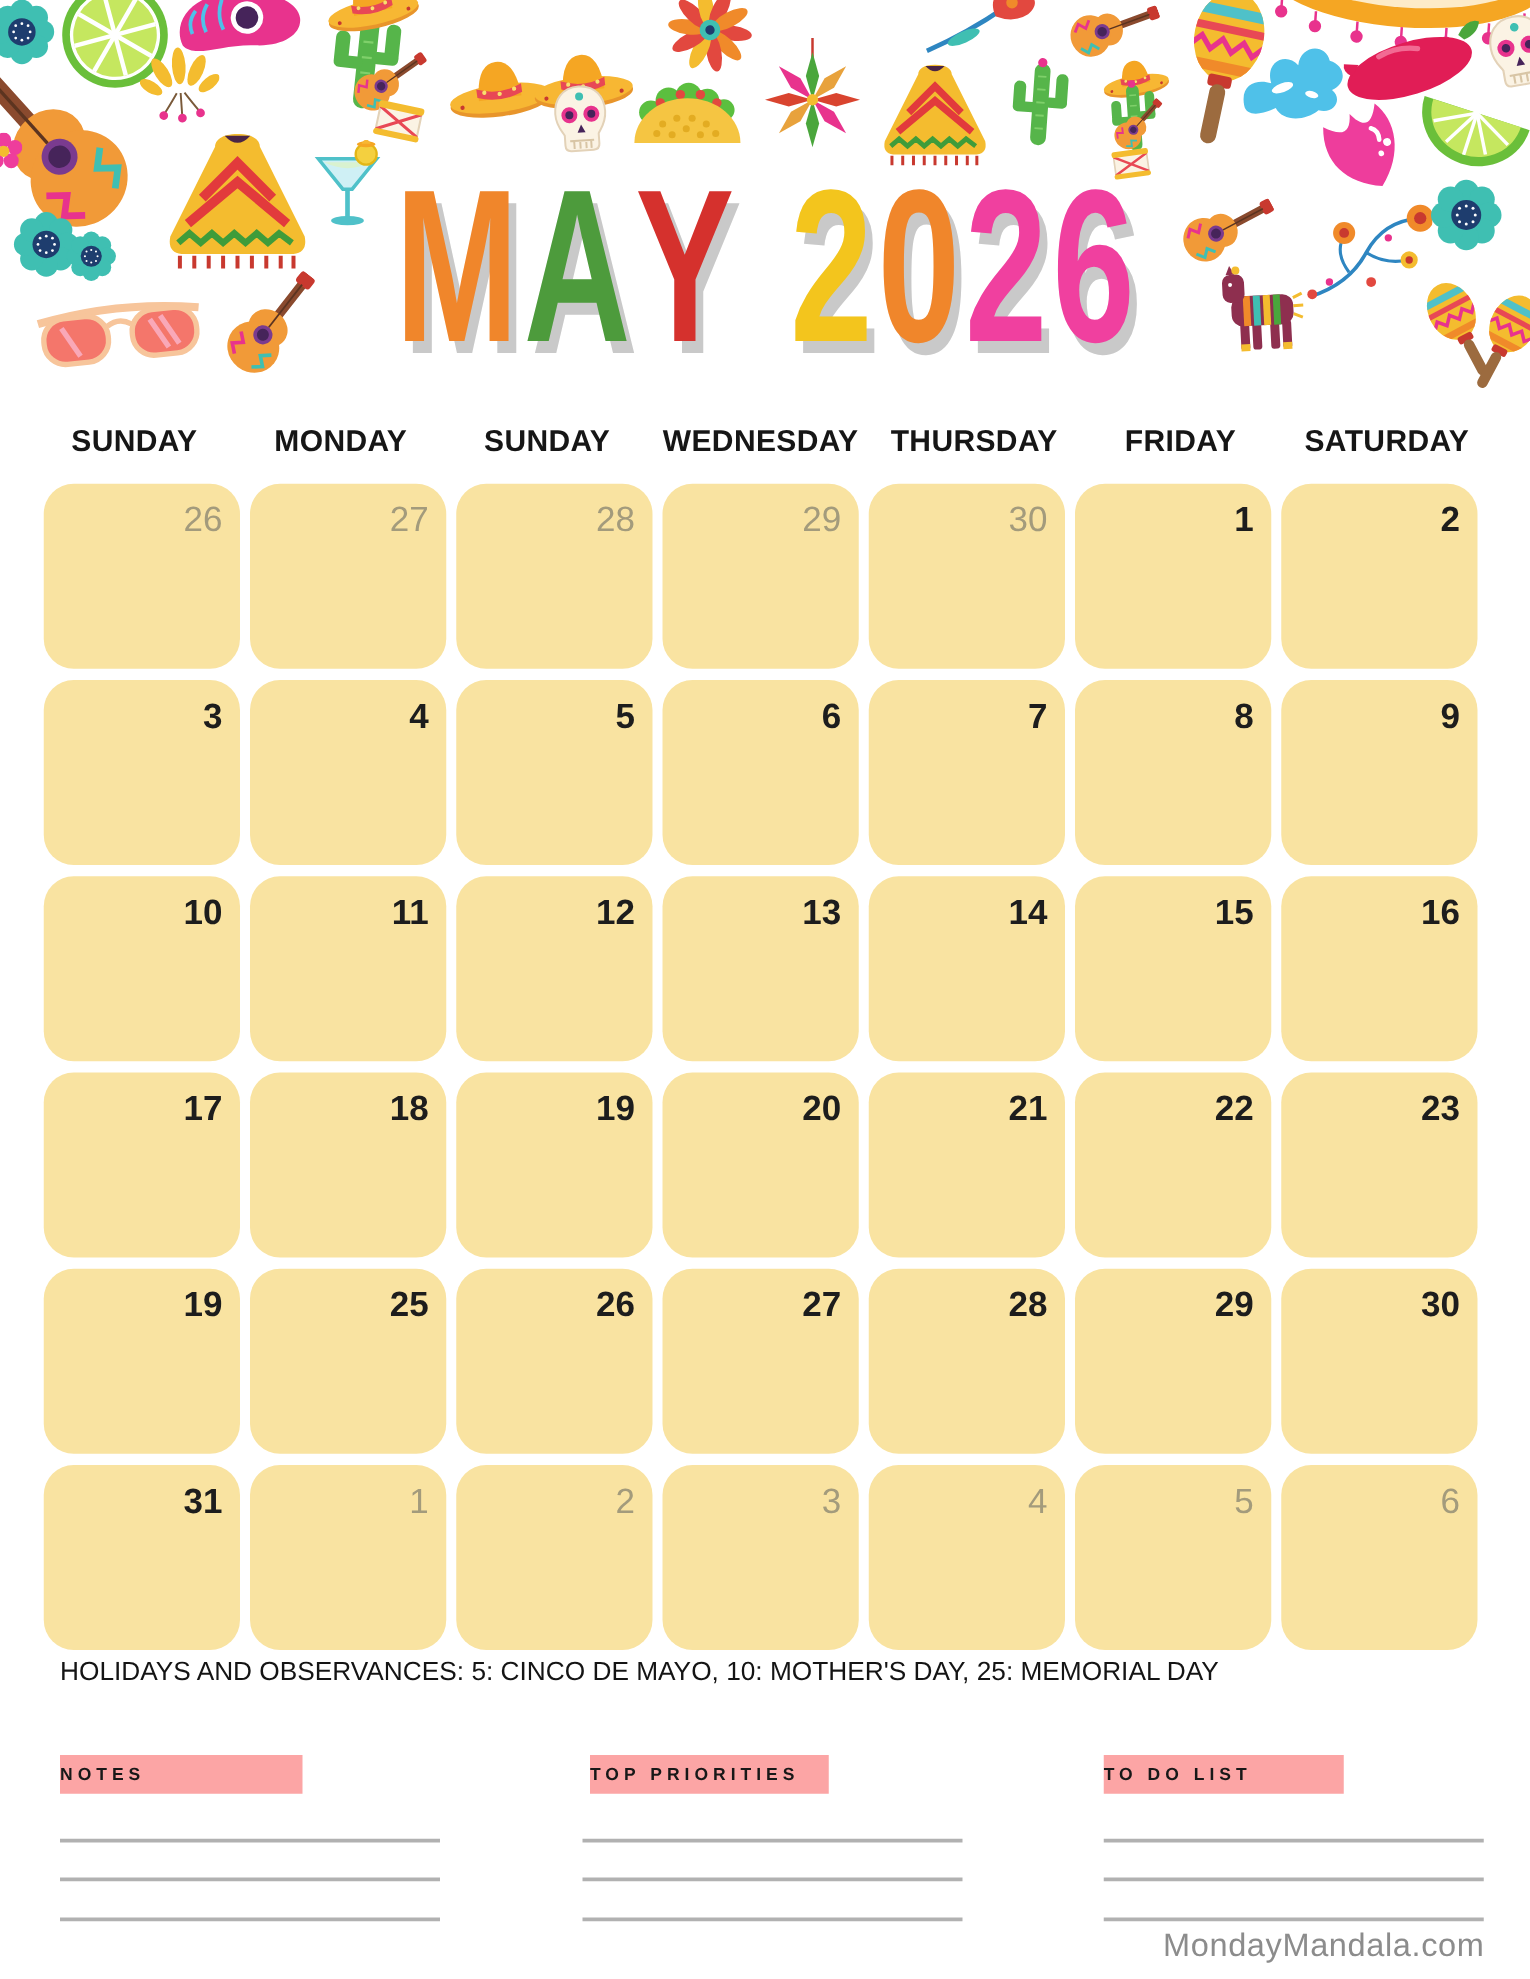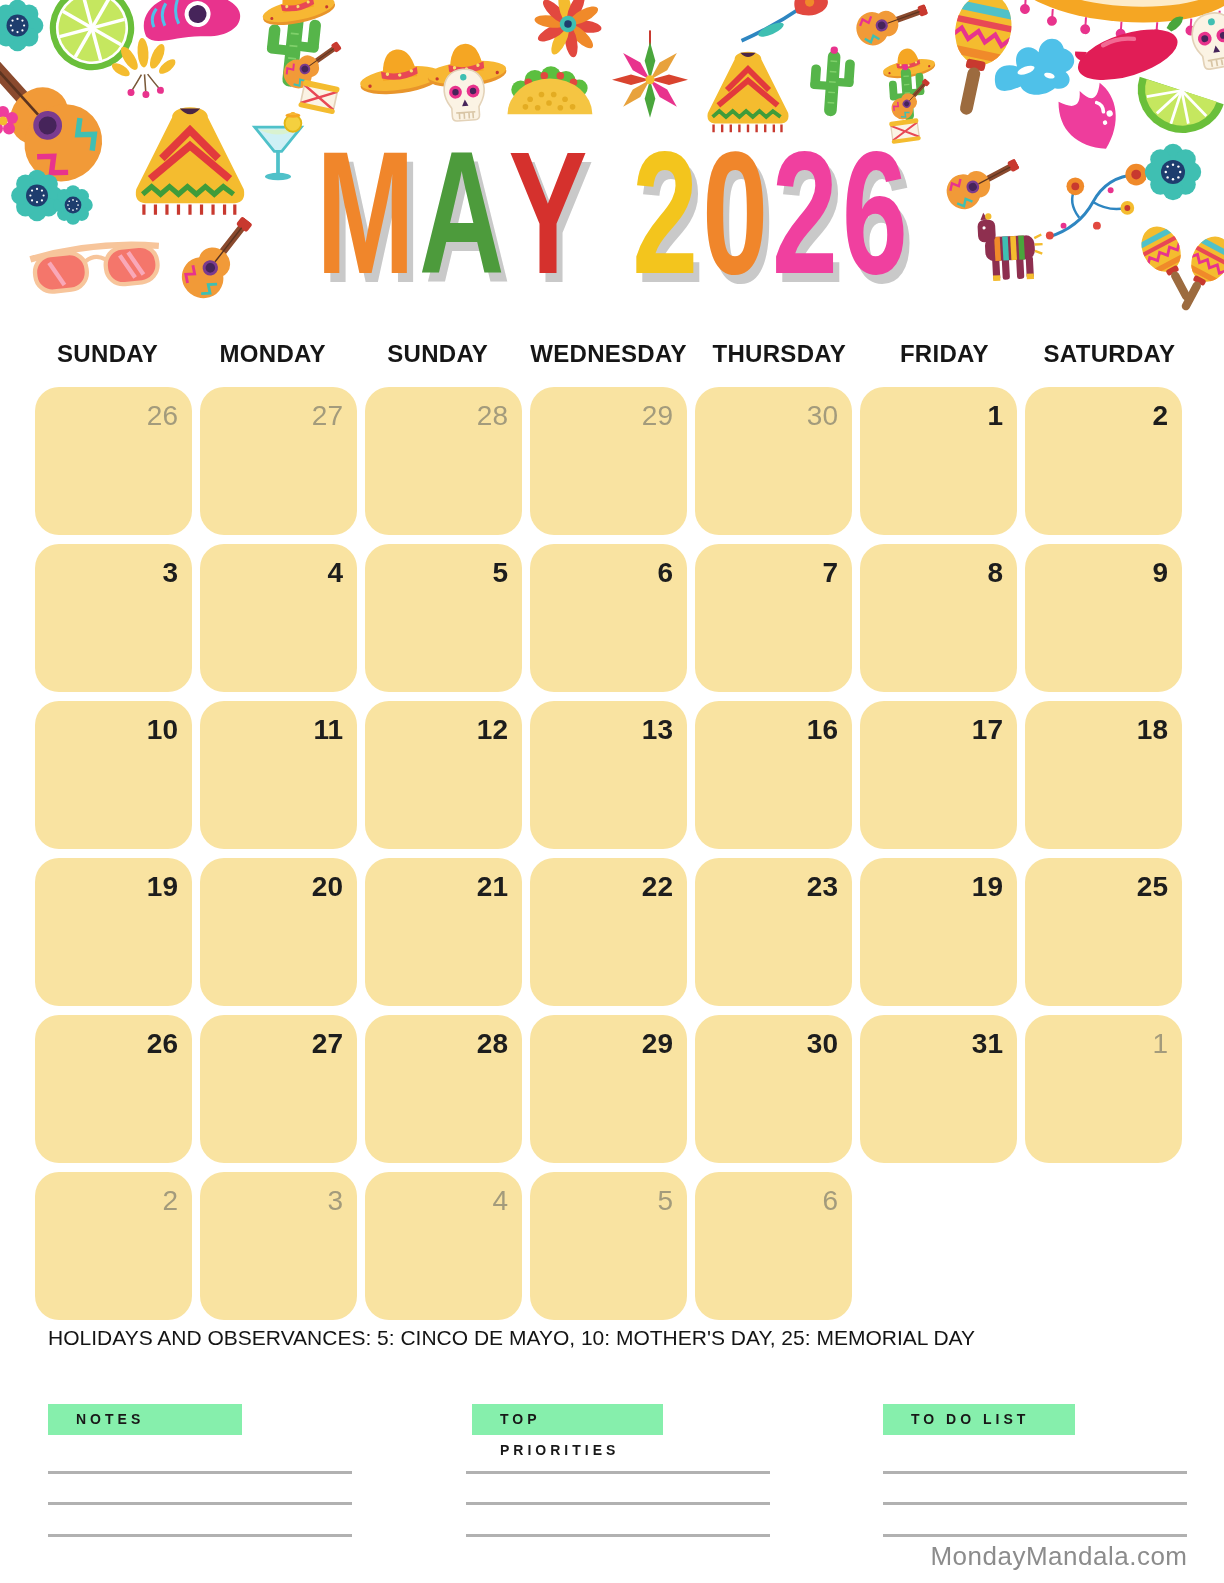--- a/index.html
+++ b/index.html
@@ -35,23 +35,23 @@
     background:#F9E3A1; border-radius:24px; box-sizing:border-box;
     text-align:right; padding:13px 14px 0 0;
   }
   .cell .num { font-size:28px; font-weight:600; color:#1d1d1d; }
   .cell.muted .num { color:#A39B7C; font-weight:500; }
   
   .holidays { position:absolute; top:1326px; left:48px; font-size:21px; color:#141414; white-space:nowrap; }
   .holidays .hl-label { font-weight:400; }
   
   .band {
-    position:absolute; top:1404px; height:31px; background:#86efac;
+    position:absolute; top:1404px; height:31px; background:#fca5a5;
     font-size:14px; font-weight:700; letter-spacing:4px; line-height:31px;
-    padding-left:28px; box-sizing:border-box; color:#181818;
+    padding-left:0; box-sizing:border-box; color:#181818;
   }
   .band.notes { left:48px;  width:194px; }
   .band.top   { left:472px; width:191px; }
   .band.todo  { left:883px; width:192px; }
   .wline { position:absolute; height:3px; background:#B1B1B1; width:304px; }
   .footer {
     position:absolute; top:1541px; left:928px; width:262px; text-align:center;
     font-size:26px; font-weight:500; color:#8C8C8C; letter-spacing:0.5px;
   }
   svg.defs { position:absolute; width:0; height:0; }
@@ -548,20 +548,22 @@
       <div class="cell"><span class="num">4</span></div>
       <div class="cell"><span class="num">5</span></div>
       <div class="cell"><span class="num">6</span></div>
       <div class="cell"><span class="num">7</span></div>
       <div class="cell"><span class="num">8</span></div>
       <div class="cell"><span class="num">9</span></div>
       <div class="cell"><span class="num">10</span></div>
       <div class="cell"><span class="num">11</span></div>
       <div class="cell"><span class="num">12</span></div>
       <div class="cell"><span class="num">13</span></div>
+      <div class="cell"><span class="num">14</span></div>
+      <div class="cell"><span class="num">15</span></div>
       <div class="cell"><span class="num">16</span></div>
       <div class="cell"><span class="num">17</span></div>
       <div class="cell"><span class="num">18</span></div>
       <div class="cell"><span class="num">19</span></div>
       <div class="cell"><span class="num">20</span></div>
       <div class="cell"><span class="num">21</span></div>
       <div class="cell"><span class="num">22</span></div>
       <div class="cell"><span class="num">23</span></div>
       <div class="cell"><span class="num">19</span></div>
       <div class="cell"><span class="num">25</span></div>

